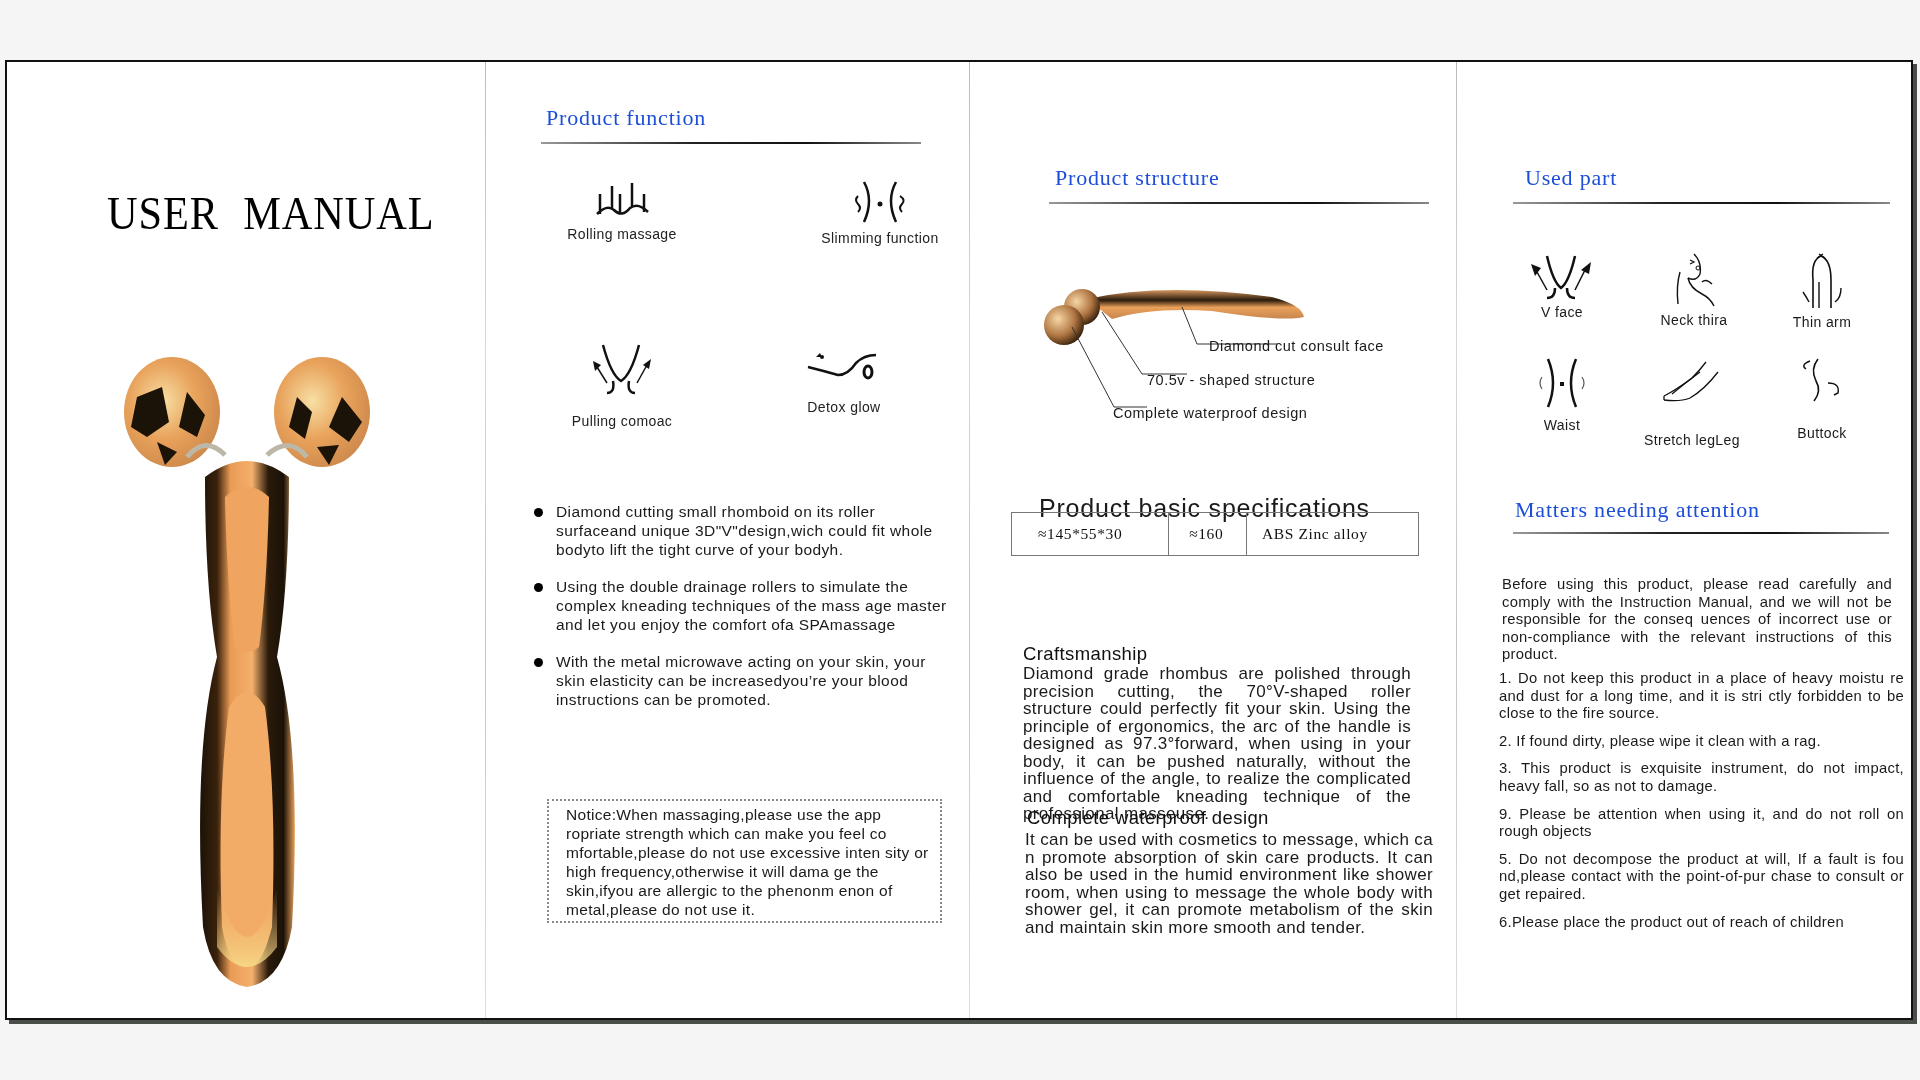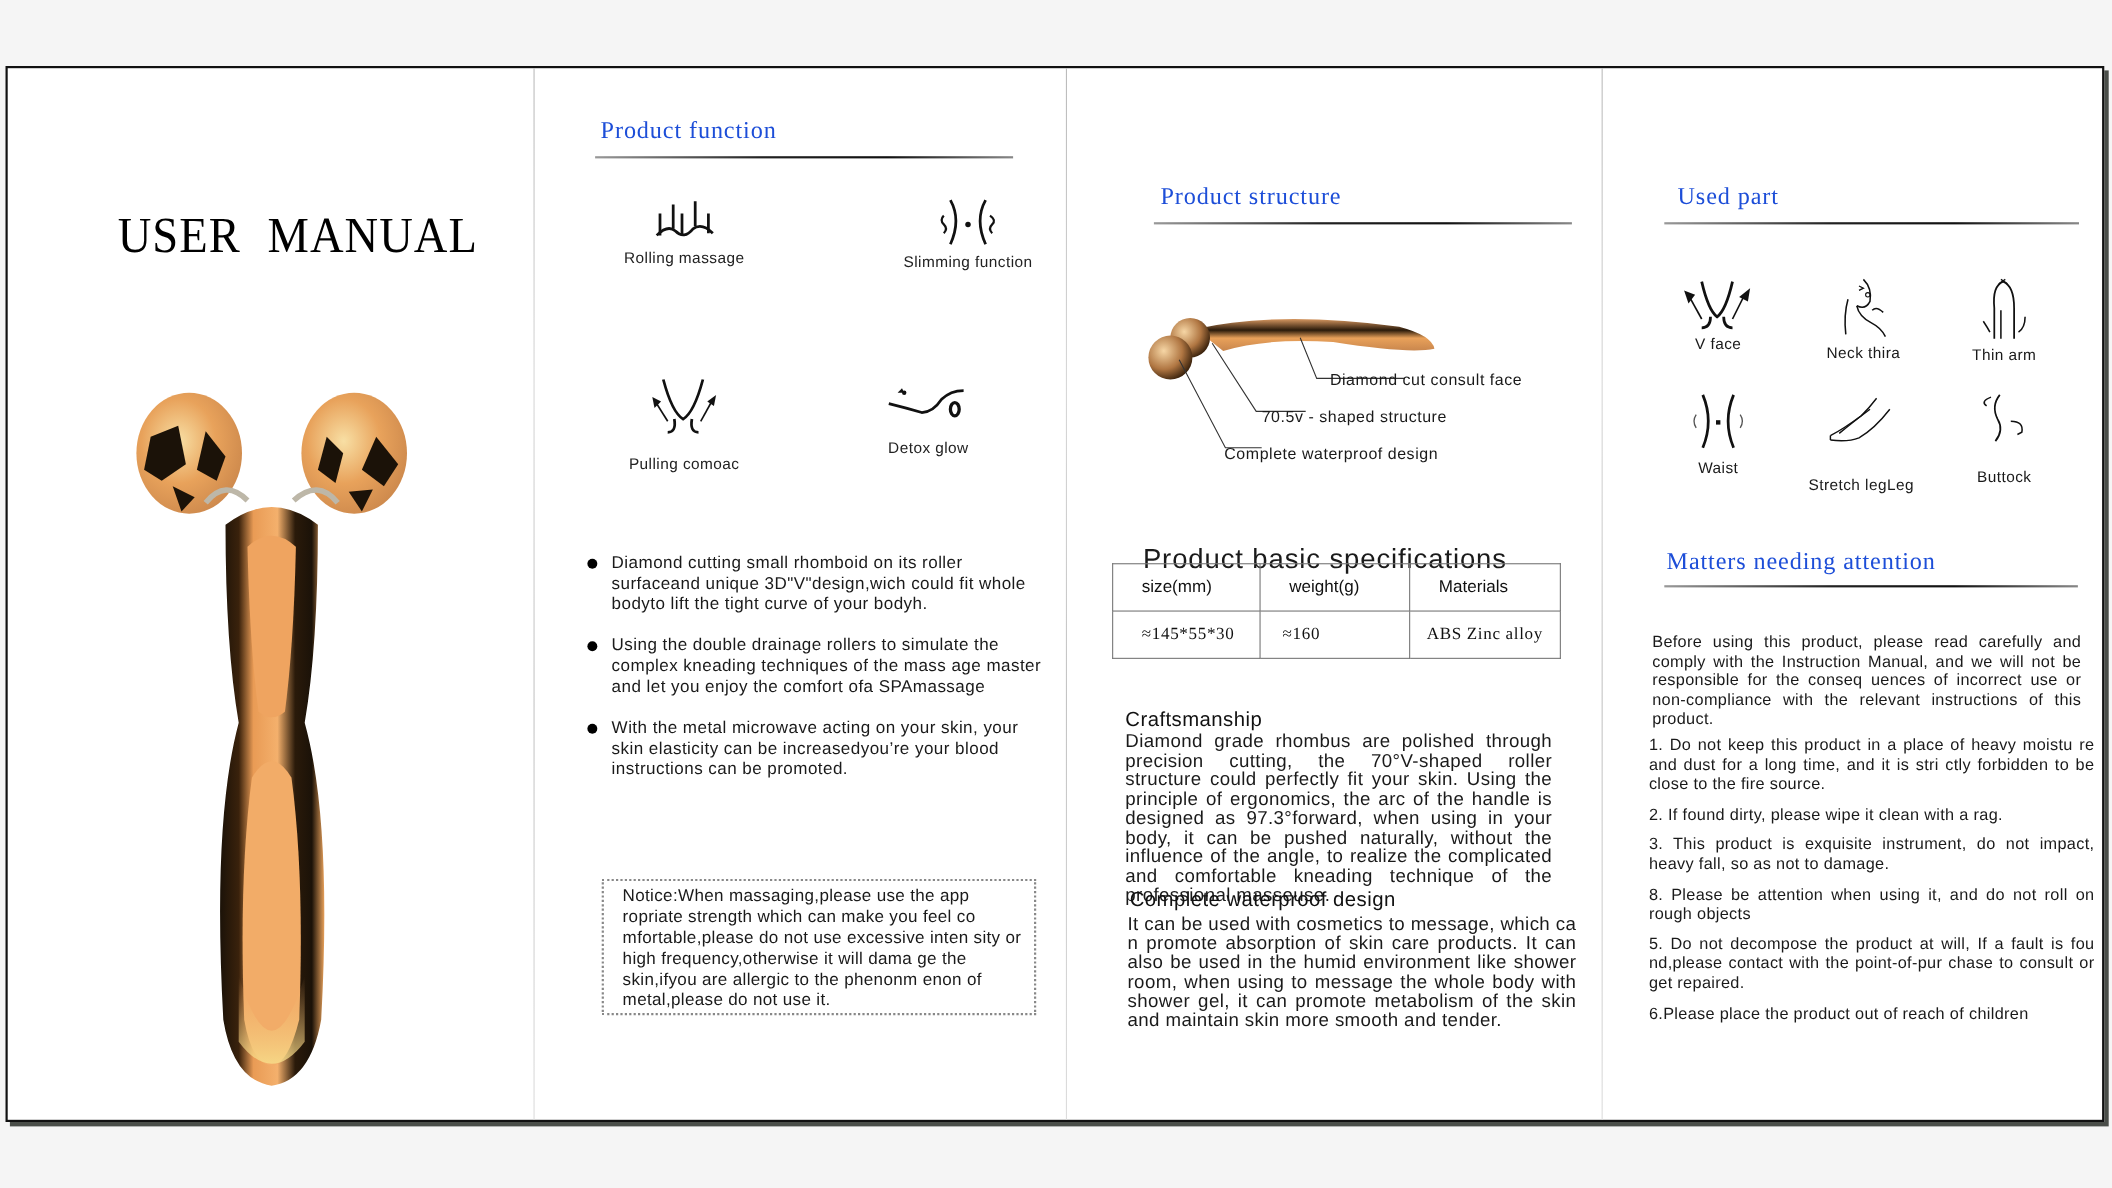--- a/index.html
+++ b/index.html
@@ -198,25 +198,20 @@
     <polyline points="40,10 80,72 125,72" stroke="#333" stroke-width="1" fill="none"></polyline>
     <polyline points="10,25 52,105 85,105" stroke="#333" stroke-width="1" fill="none"></polyline>
   </svg>
   <div class="callout" style="left:1202px; top:276px">Diamond cut consult face</div>
   <div class="callout" style="left:1140px; top:310px">70.5v - shaped structure</div>
   <div class="callout" style="left:1106px; top:343px">Complete waterproof design</div>
 
   <div class="spec-title">Product basic specifications</div>
   <table class="spec">
     <tbody>
-        <tr>
-      <td style="width:134px">size(mm)</td>
-      <td style="width:136px">weight(g)</td>
-      <td>Materials</td>
-    </tr>
     <tr>
       <td class="val" style="padding-left:26px">≈145*55*30</td>
       <td class="val" style="padding-left:20px">≈160</td>
       <td class="val" style="padding-left:15px">ABS Zinc alloy</td>
     </tr>
   </tbody>
     </table>
 
   <div class="subhead" style="left:1016px; top:581px">Craftsmanship</div>
   <div class="para" style="left:1016px; top:603px; width:388px">Diamond grade rhombus are polished through precision cutting, the 70°V-shaped roller structure could perfectly fit your skin. Using the principle of ergonomics, the arc of the handle is designed as 97.3°forward, when using in your body, it can be pushed naturally, without the influence of the angle, to realize the complicated and comfortable kneading technique of the professional masseuse.</div>
@@ -288,17 +283,17 @@
   </div>
 
   <div class="section-title" style="left:1508px; top:435px">Matters needing attention</div>
   <div class="rule" style="left:1506px; top:470px; width:376px"></div>
 
   <div class="attn-intro">Before using this product, please read carefully and comply with the Instruction Manual, and we will not be responsible for the conseq uences of incorrect use or non-compliance with the relevant instructions of this product.</div>
   <ul class="attn-list">
     <li>1. Do not keep this product in a place of heavy moistu re and dust for a long time, and it is stri ctly forbidden to be close to the fire source.</li>
     <li>2. If found dirty, please wipe it clean with a rag.</li>
     <li>3. This product is exquisite instrument, do not impact, heavy fall, so as not to damage.</li>
-    <li>8. Please be attention when using it, and do not roll on rough objects</li>
+    <li>9. Please be attention when using it, and do not roll on rough objects</li>
     <li>5. Do not decompose the product at will, If a fault is fou nd,please contact with the point-of-pur chase to consult or get repaired.</li>
     <li>6.Please place the product out of reach of children</li>
   </ul>
 </div>
 
 </body></html>

